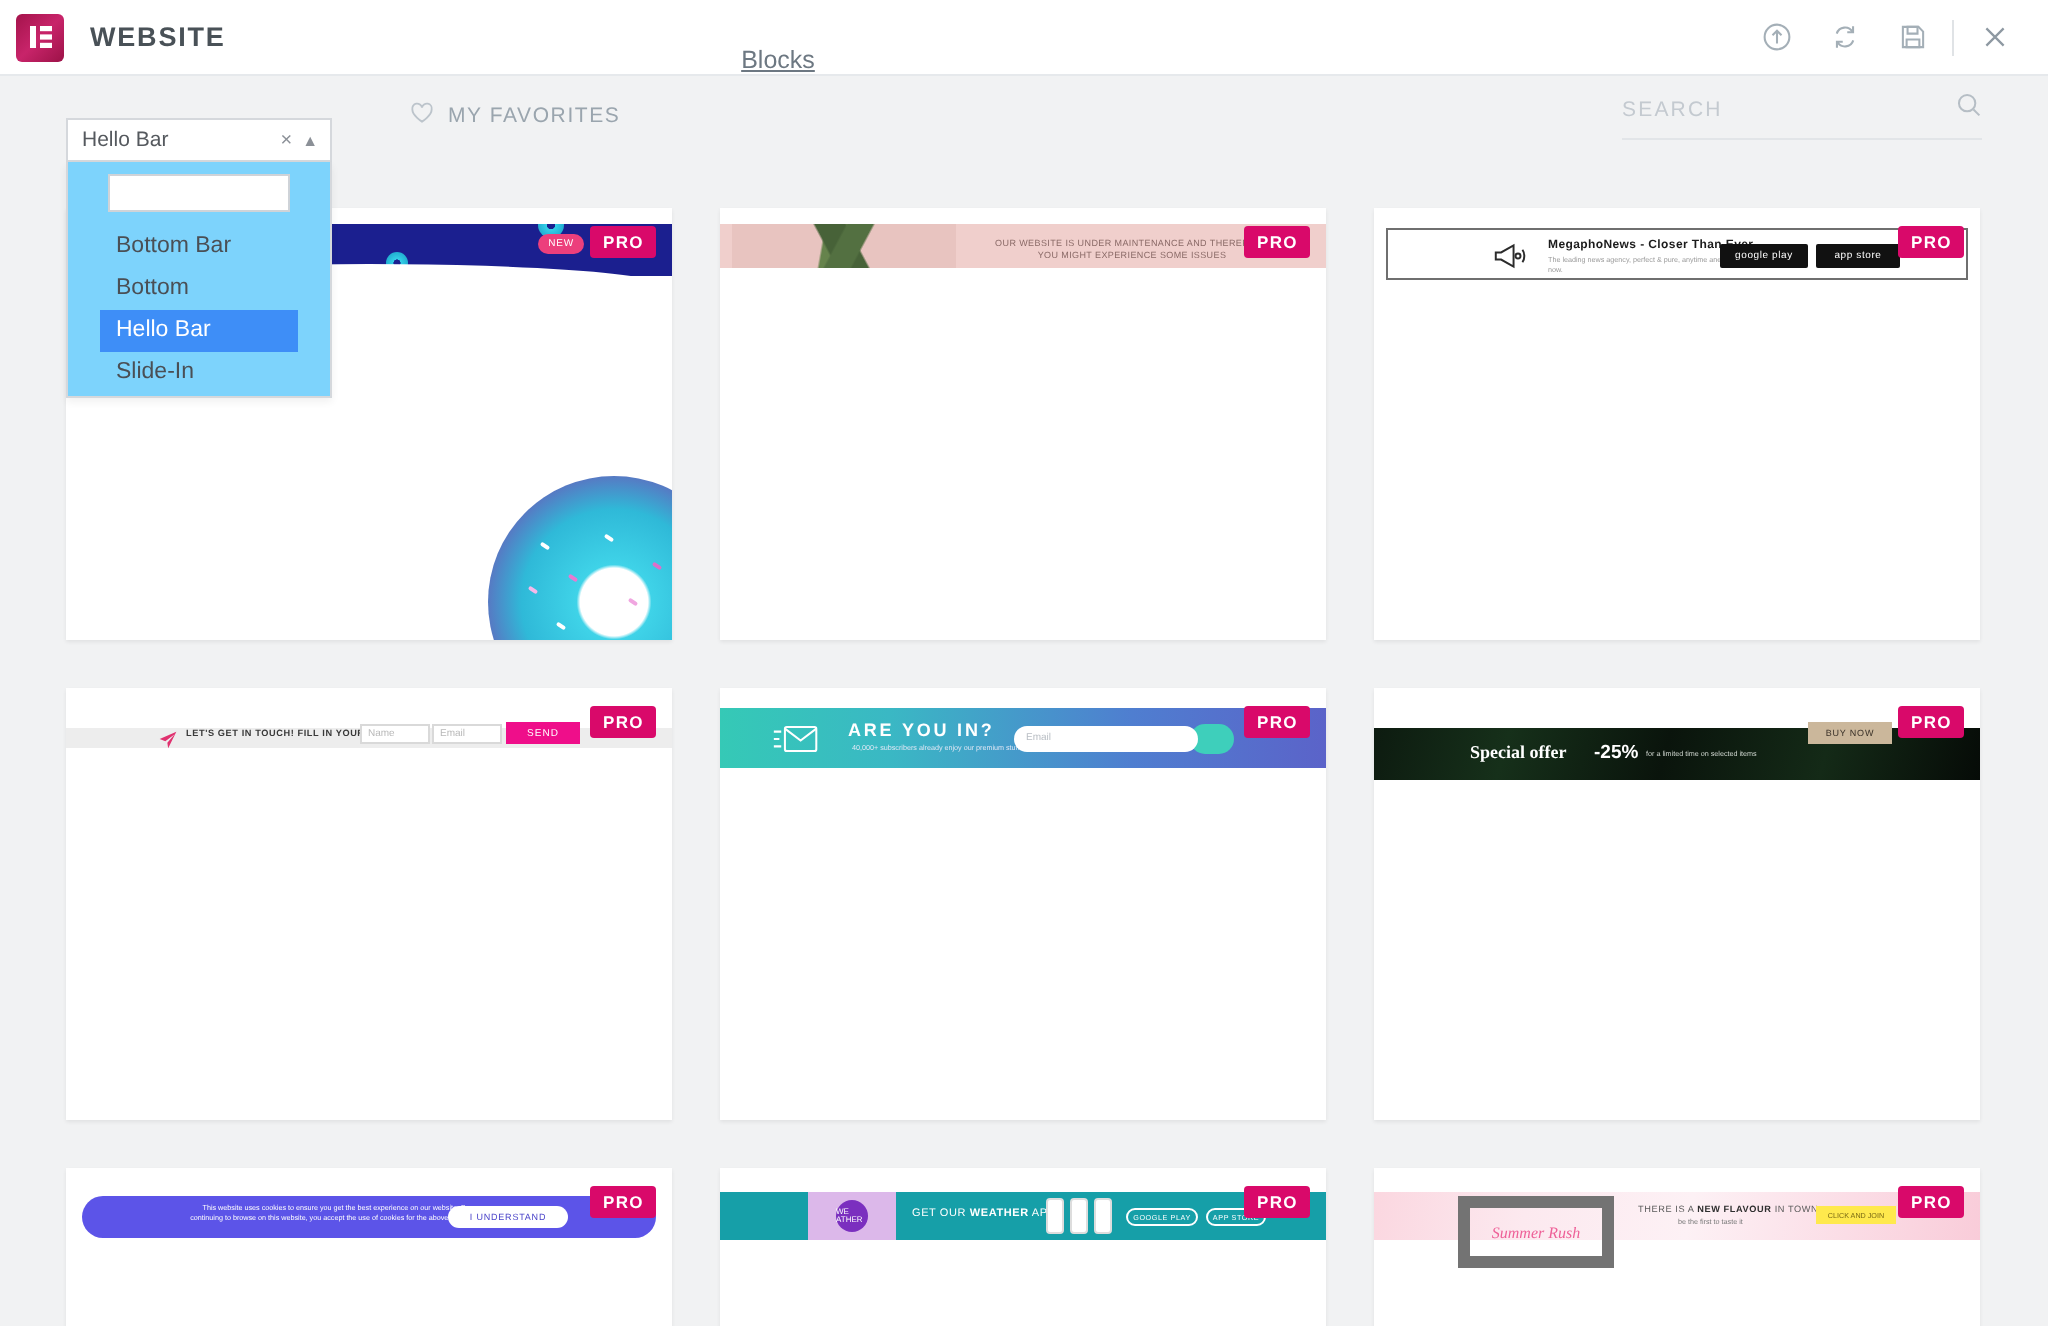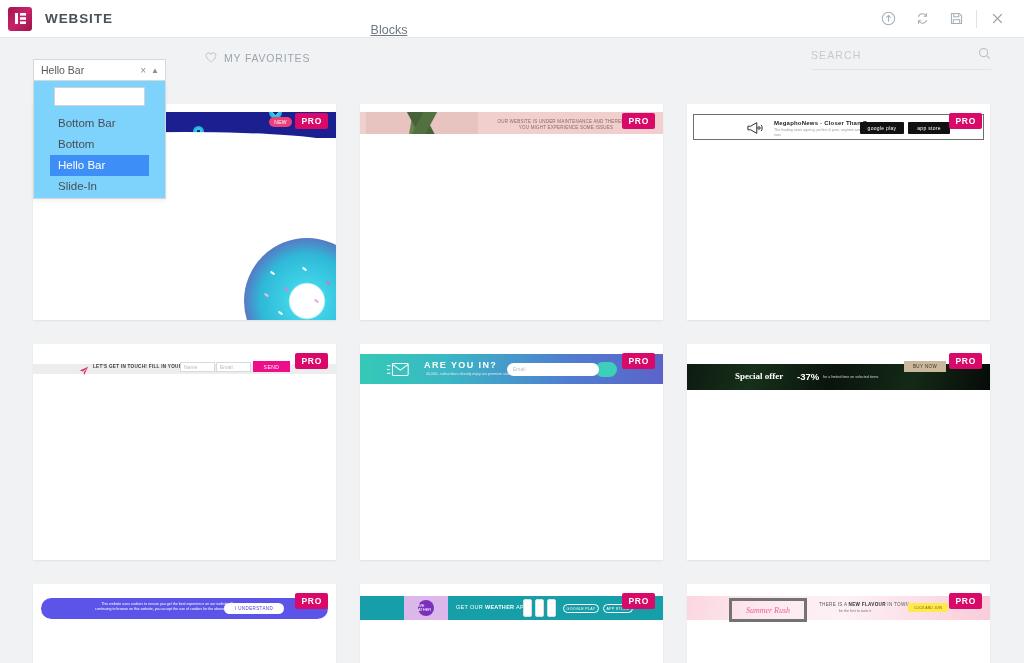--- a/index.html
+++ b/index.html
@@ -218,22 +218,22 @@
     color:#fff; font-size:3.6px; display:flex; align-items:center; justify-content:center;
     letter-spacing:.3px;
   }
 
   
   .c9-band{
     top:12px; height:24px;
     background:linear-gradient(100deg,#fbd7e0 0%,#fce9ef 25%,#fdf1f5 52%,#fbdde6 78%,#f9ccd9 100%);
   }
   .c9-tag{
-    position:absolute; left:42px; top:14px; width:78px; height:24px;
-    border:3px solid #737373; display:flex; align-items:center; justify-content:center;
+    position:absolute; left:42px; top:14px; width:78px; height:36px;
+    border:6px solid #737373; display:flex; align-items:center; justify-content:center;
     color:#ee5f97; font-size:8px; font-family:"Liberation Serif", serif; font-style:italic;
   }
   .c9-btn{
     position:absolute; right:42px; top:19px; width:40px; height:9px; background:#ffe94d;
     color:#7a6a14; font-size:3.6px; display:flex; align-items:center; justify-content:center;
   }
   .tiny{ font-size:4.5px; line-height:6px; letter-spacing:.2px; }
   .tiny2{ font-size:3.6px; line-height:5px; }
 </style>
 </head>
@@ -398,21 +398,21 @@
       <div class="tiny2" style="position:absolute;left:66px;top:18px;color:#dfe7f5;">40,000+ subscribers already enjoy our premium stuff</div>
     </div>
     <span class="c5-go"></span>
     <span class="c5-inp">Email</span>
     <span class="pro">PRO</span>
   </div>
 
   <div class="card">
     <div class="bar c6-band">
       <div style="position:absolute;left:48px;top:7px;color:#fff;font-size:9px;font-weight:bold;font-family:'Liberation Serif',serif;">Special offer</div>
-      <div style="position:absolute;left:110px;top:7px;color:#fff;font-size:9.5px;font-weight:bold;">-37%</div>
+      <div style="position:absolute;left:110px;top:7px;color:#fff;font-size:9.5px;font-weight:bold;">-25%</div>
       <div class="tiny2" style="position:absolute;left:136px;top:11px;color:#cfd6cf;">for a limited time on selected items</div>
     </div>
     <span class="c6-buy">BUY NOW</span>
     <span class="pro">PRO</span>
   </div>
 
   <div class="card">
     <div class="bar c7-band">
       <div class="tiny2" style="position:absolute;left:52px;top:4px;width:150px;color:#fff;text-align:center;">This website uses cookies to ensure you get the best experience on our website. By continuing to browse on this website, you accept the use of cookies for the above purposes.</div>
     </div>

